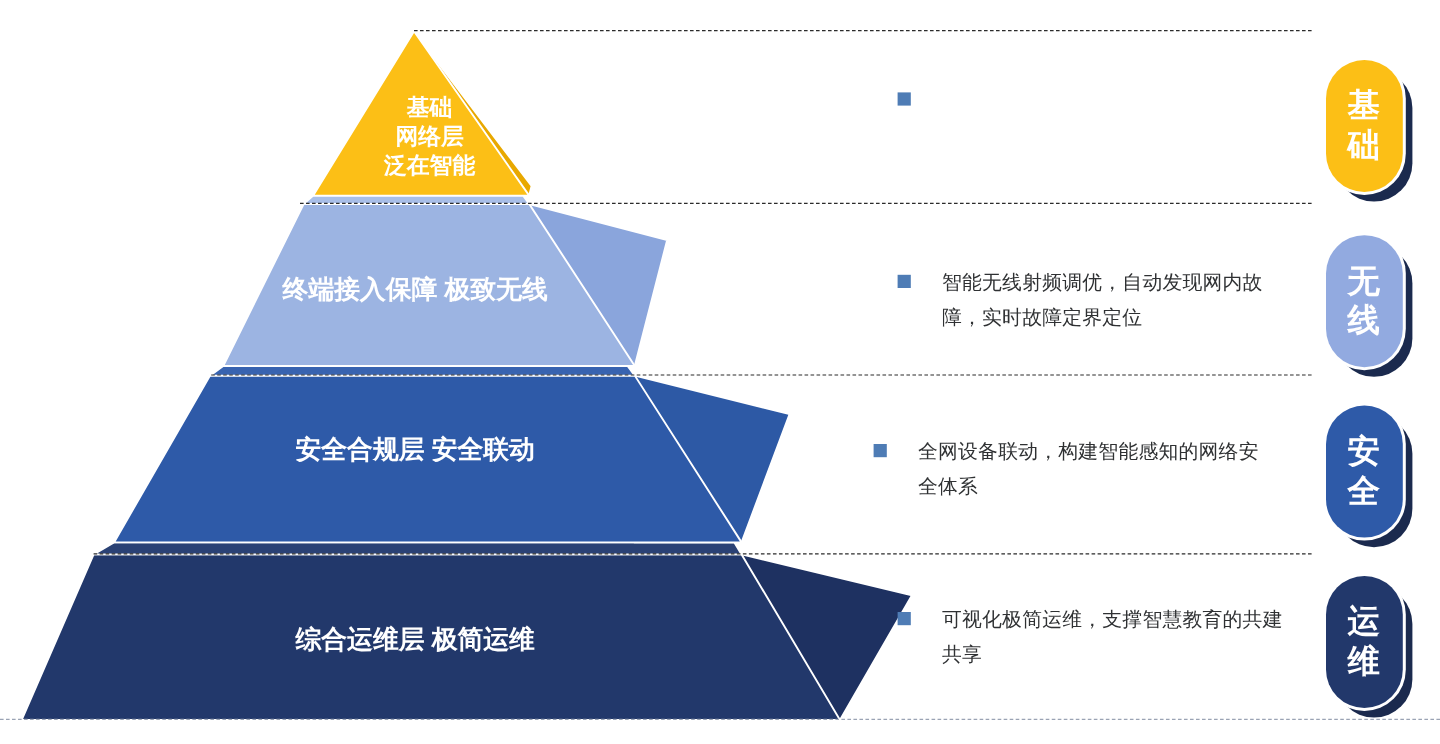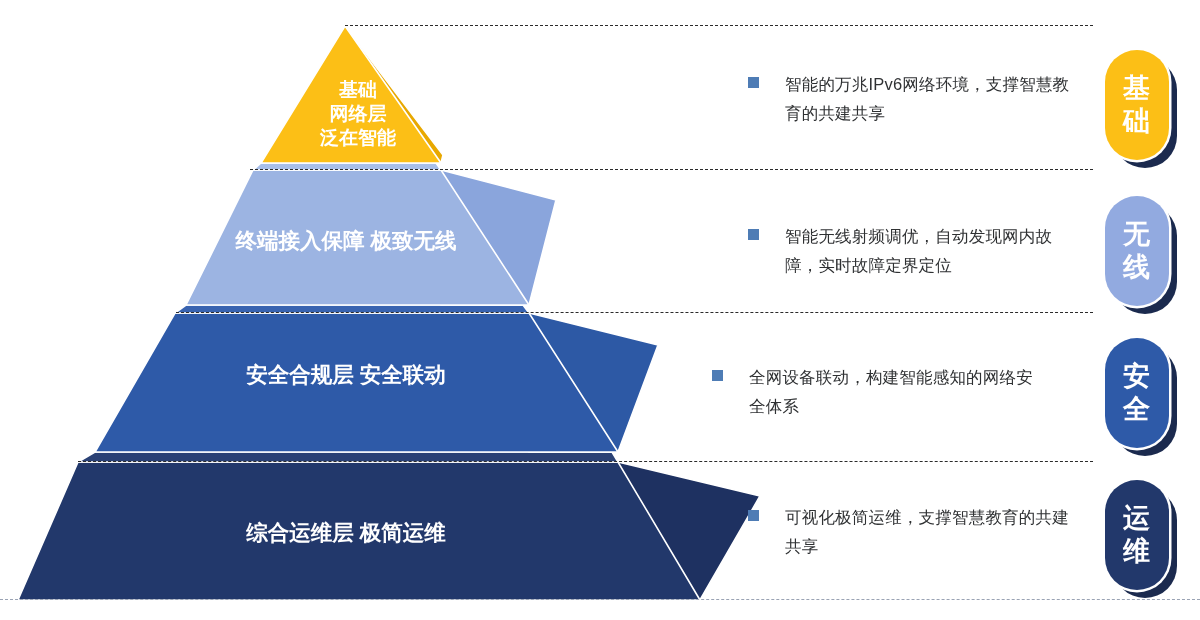--- a/index.html
+++ b/index.html
@@ -115,29 +115,28 @@
   </svg>
 
   <div class="dash" style="left:345px;top:25px;width:748px;"></div>
   <div class="dash" style="left:250px;top:169px;width:843px;"></div>
   <div class="dash" style="left:176px;top:312px;width:917px;"></div>
   <div class="dash" style="left:78px;top:461px;width:1015px;"></div>
   <div class="dash light" style="left:0px;top:599px;width:1200px;"></div>
 
   <div class="bullet-row" style="left:748px;top:70px;">
     <div class="bullet-mark"></div>
-    <div class="bullet-text">智能的万兆IPv6网络环境，支撑智慧教育的共建共享</div>
   </div>
 
   <div class="bullet-row" style="left:748px;top:222px;">
     <div class="bullet-mark"></div>
     <div class="bullet-text">智能无线射频调优，自动发现网内故障，实时故障定界定位</div>
   </div>
 
-  <div class="bullet-row" style="left:712px;top:363px;justify-content:flex-end;">
+  <div class="bullet-row" style="left:728px;top:363px;justify-content:flex-end;">
     <div class="bullet-mark"></div>
     <div class="bullet-text">全网设备联动，构建智能感知的网络安全体系</div>
   </div>
 
   <div class="bullet-row" style="left:748px;top:503px;">
     <div class="bullet-mark"></div>
     <div class="bullet-text">可视化极简运维，支撑智慧教育的共建共享</div>
   </div>
 
   <div class="badge-wrap" style="left:1105px;top:50px;">

